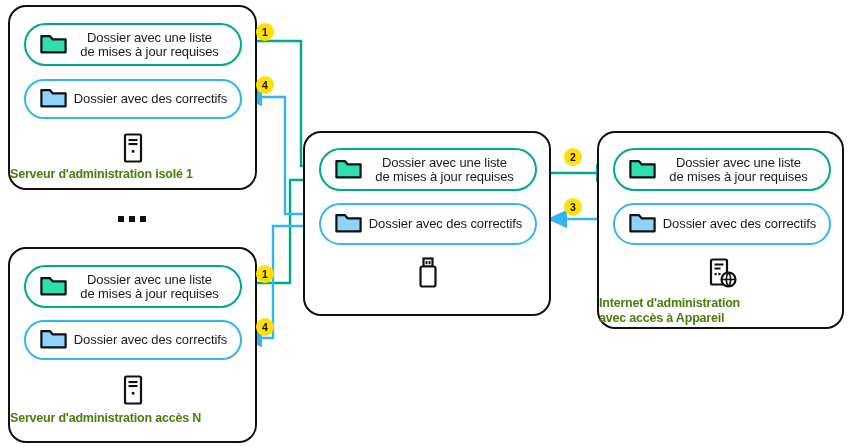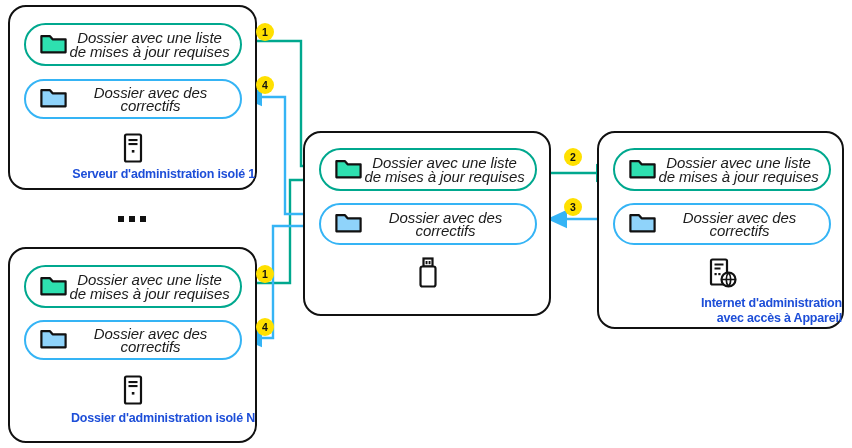--- a/index.html
+++ b/index.html
@@ -16,50 +16,49 @@
     position:absolute;
     border:2.5px solid #111111;
     border-radius:18px;
     background:#ffffff;
     box-sizing:border-box;
     z-index:3;
   }
   .panel-title{
     position:absolute;
     left:0;right:0;
-    text-align:right;
+    text-align:left;
     font-size:12.5px;
     font-weight:bold;
-    color:#1d4ed8;
+    color:#4d7c0f;
     line-height:15px;
     letter-spacing:-0.2px;
   }
 
   
   .pill{
     position:absolute;
     box-sizing:border-box;
     border-radius:22px;
     background:#ffffff;
     display:flex;
     align-items:center;
     z-index:4;
   }
   .pill.green{border:2px solid #00a88e;}
   .pill.blue{border:2px solid #35b4f5;}
   .pill .fico{flex:0 0 auto;margin-left:14px;}
   .pill .ptxt{
     flex:1 1 auto;
     text-align:center;
-    font-size:15px;
+    font-size:13px;
     color:#1b1b1b;
     line-height:13.5px;
     padding:0 10px 0 2px;
     letter-spacing:-0.1px;
-    font-style:italic;
   }
   .pill.single .ptxt{text-align:center;padding-left:4px;}
 
   
   .badge{
     position:absolute;
     width:18px;height:18px;
     border-radius:50%;
     background:#ffe000;
     color:#111111;
@@ -174,21 +173,21 @@
 
     <span class="devico" style="left:112px;top:126px;">
       <svg width="22" height="30" viewBox="0 0 22 30">
         <rect x="3" y="1.5" width="16" height="27" rx="1.5" fill="#ffffff" stroke="#111111" stroke-width="2.2"></rect>
         <rect x="6.5" y="6" width="9" height="2.1" fill="#111111"></rect>
         <rect x="6.5" y="10" width="9" height="2.1" fill="#111111"></rect>
         <rect x="9.8" y="17" width="2.6" height="2.6" fill="#111111"></rect>
       </svg>
     </span>
 
-    <div class="panel-title" style="top:162px;">Dossier d'administration isolé N</div>
+    <div class="panel-title" style="top:162px;">Serveur d'administration accès N</div>
   </div>
 
   <div class="panel" style="left:303px;top:131px;width:248px;height:185px;">
 
     <div class="pill green" style="left:14px;top:15px;width:218px;height:43px;">
       <span class="fico">
         <svg width="27" height="22" viewBox="0 0 27 22">
           <path d="M1.4,4.2 h8.6 l2.6,3.1 h13 v13 h-24.2 z" fill="#2ee0b0" stroke="#111111" stroke-width="2.2" stroke-linejoin="round"></path>
         </svg>
       </span>

